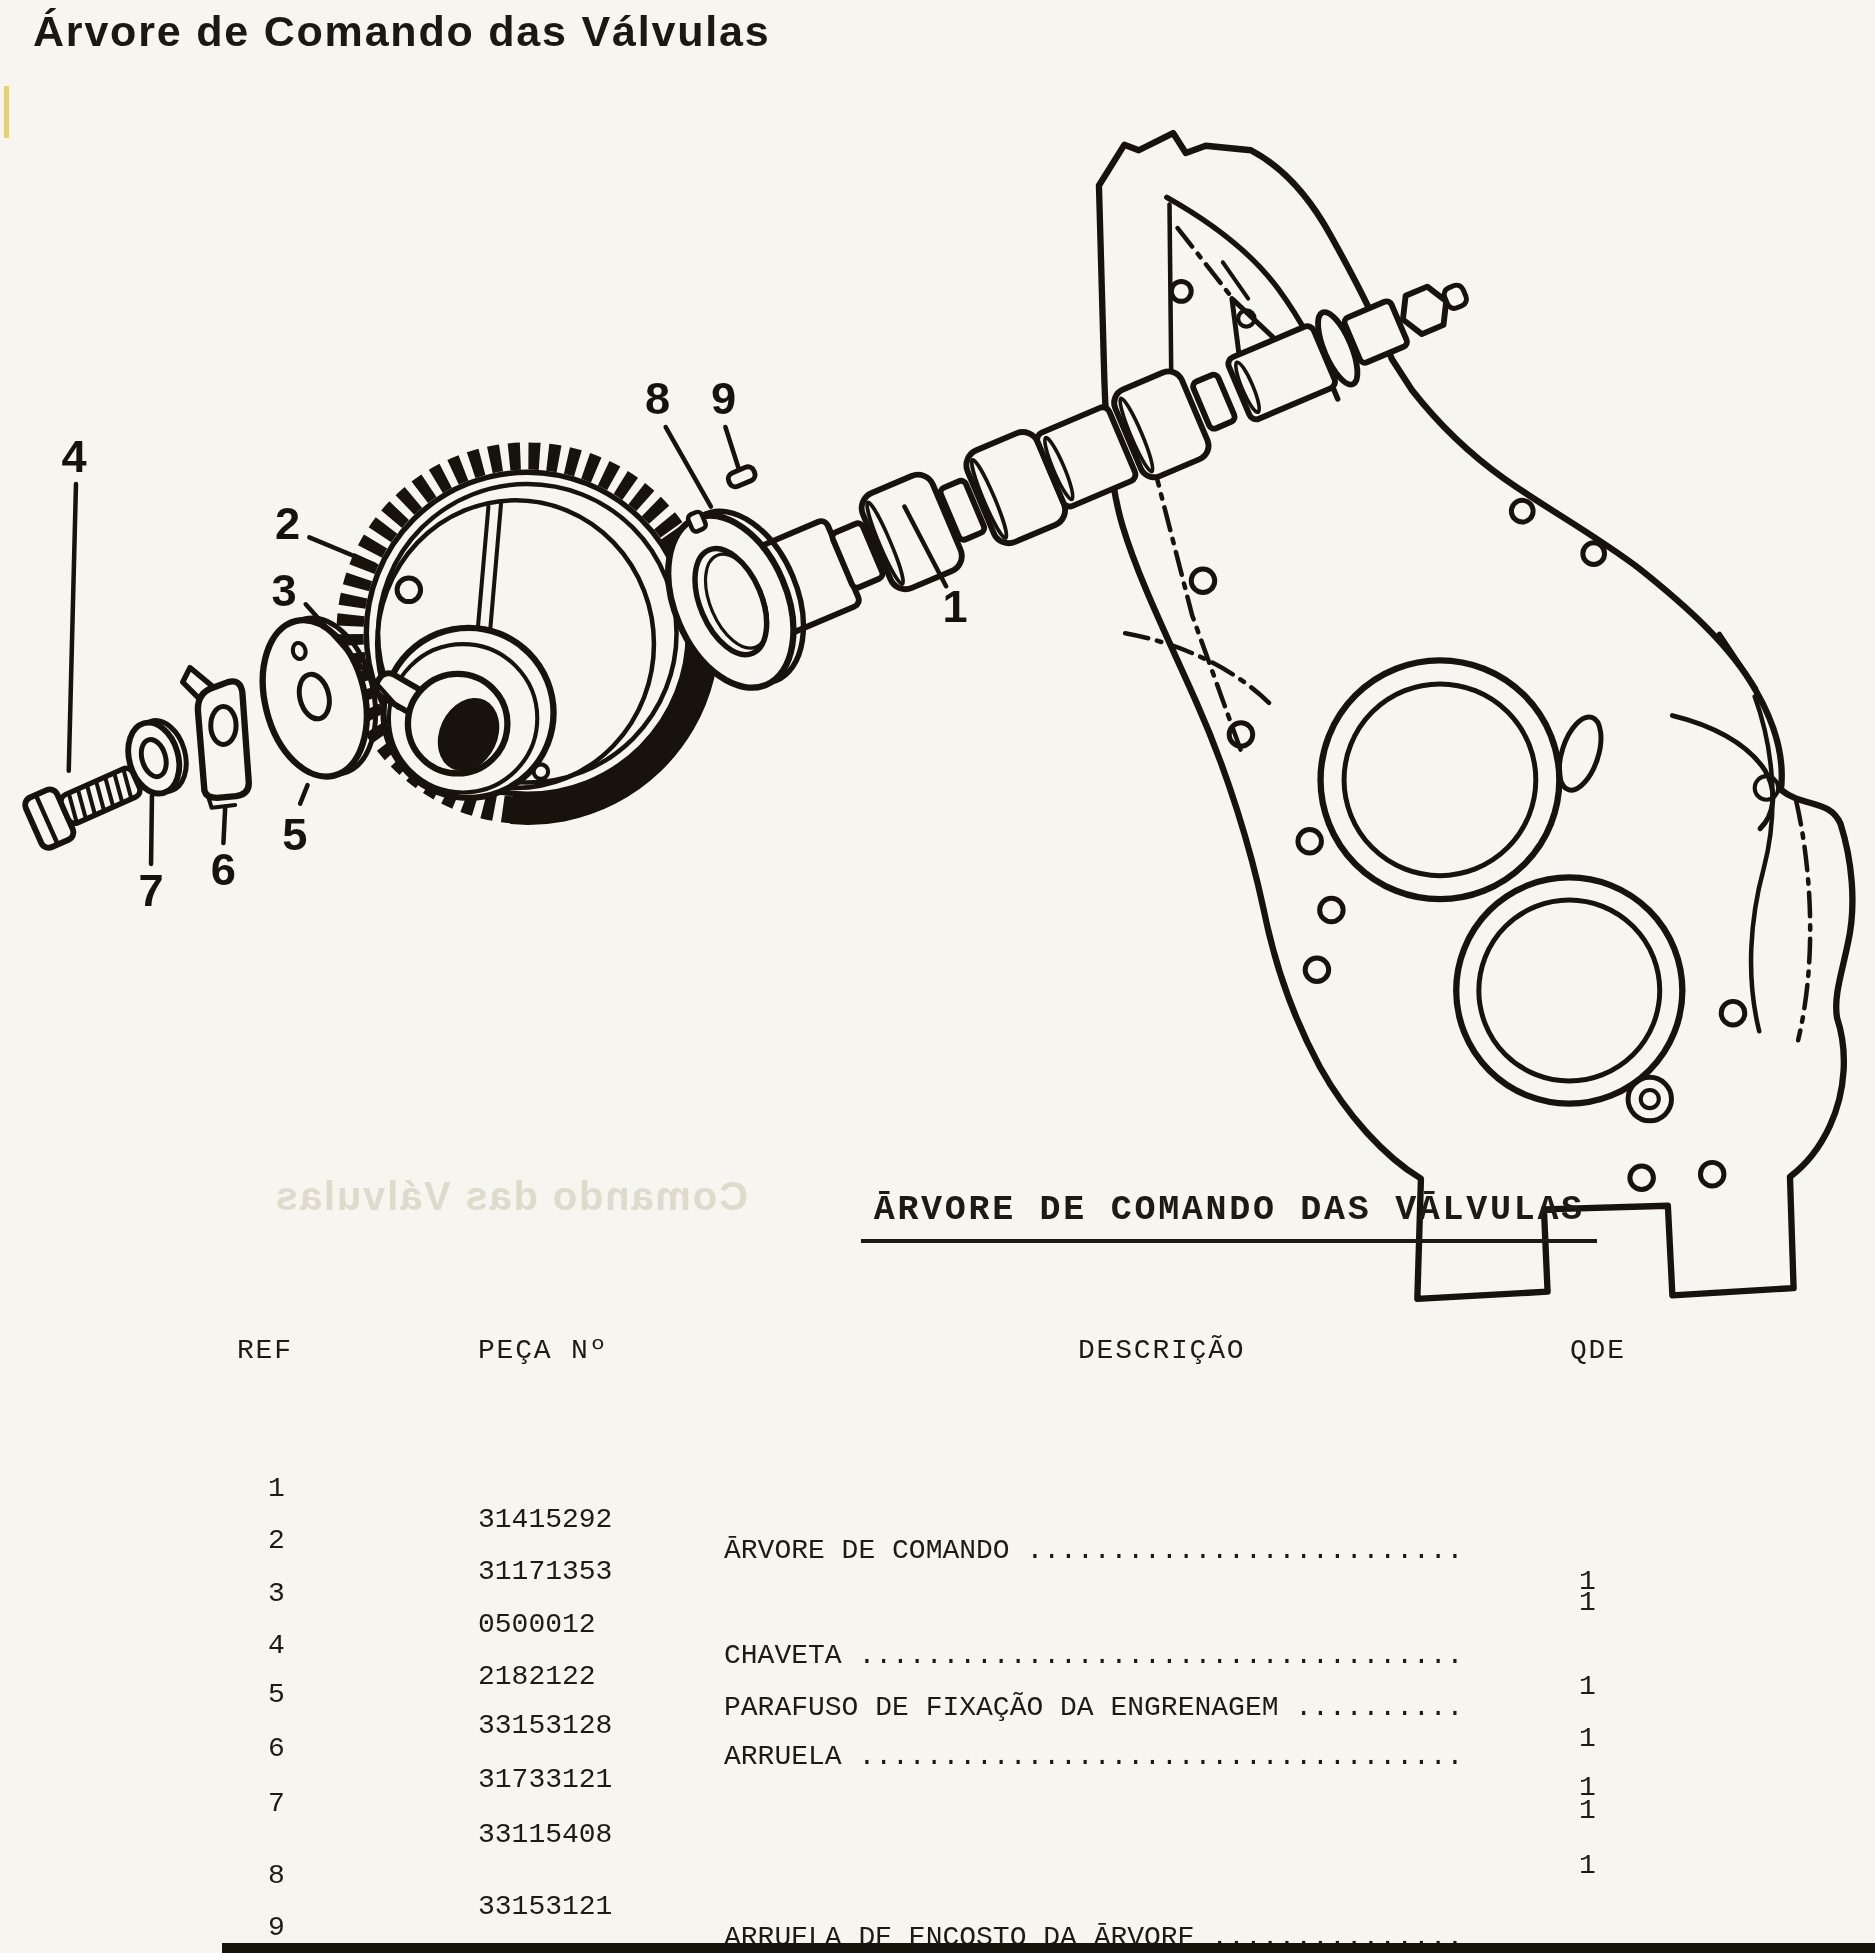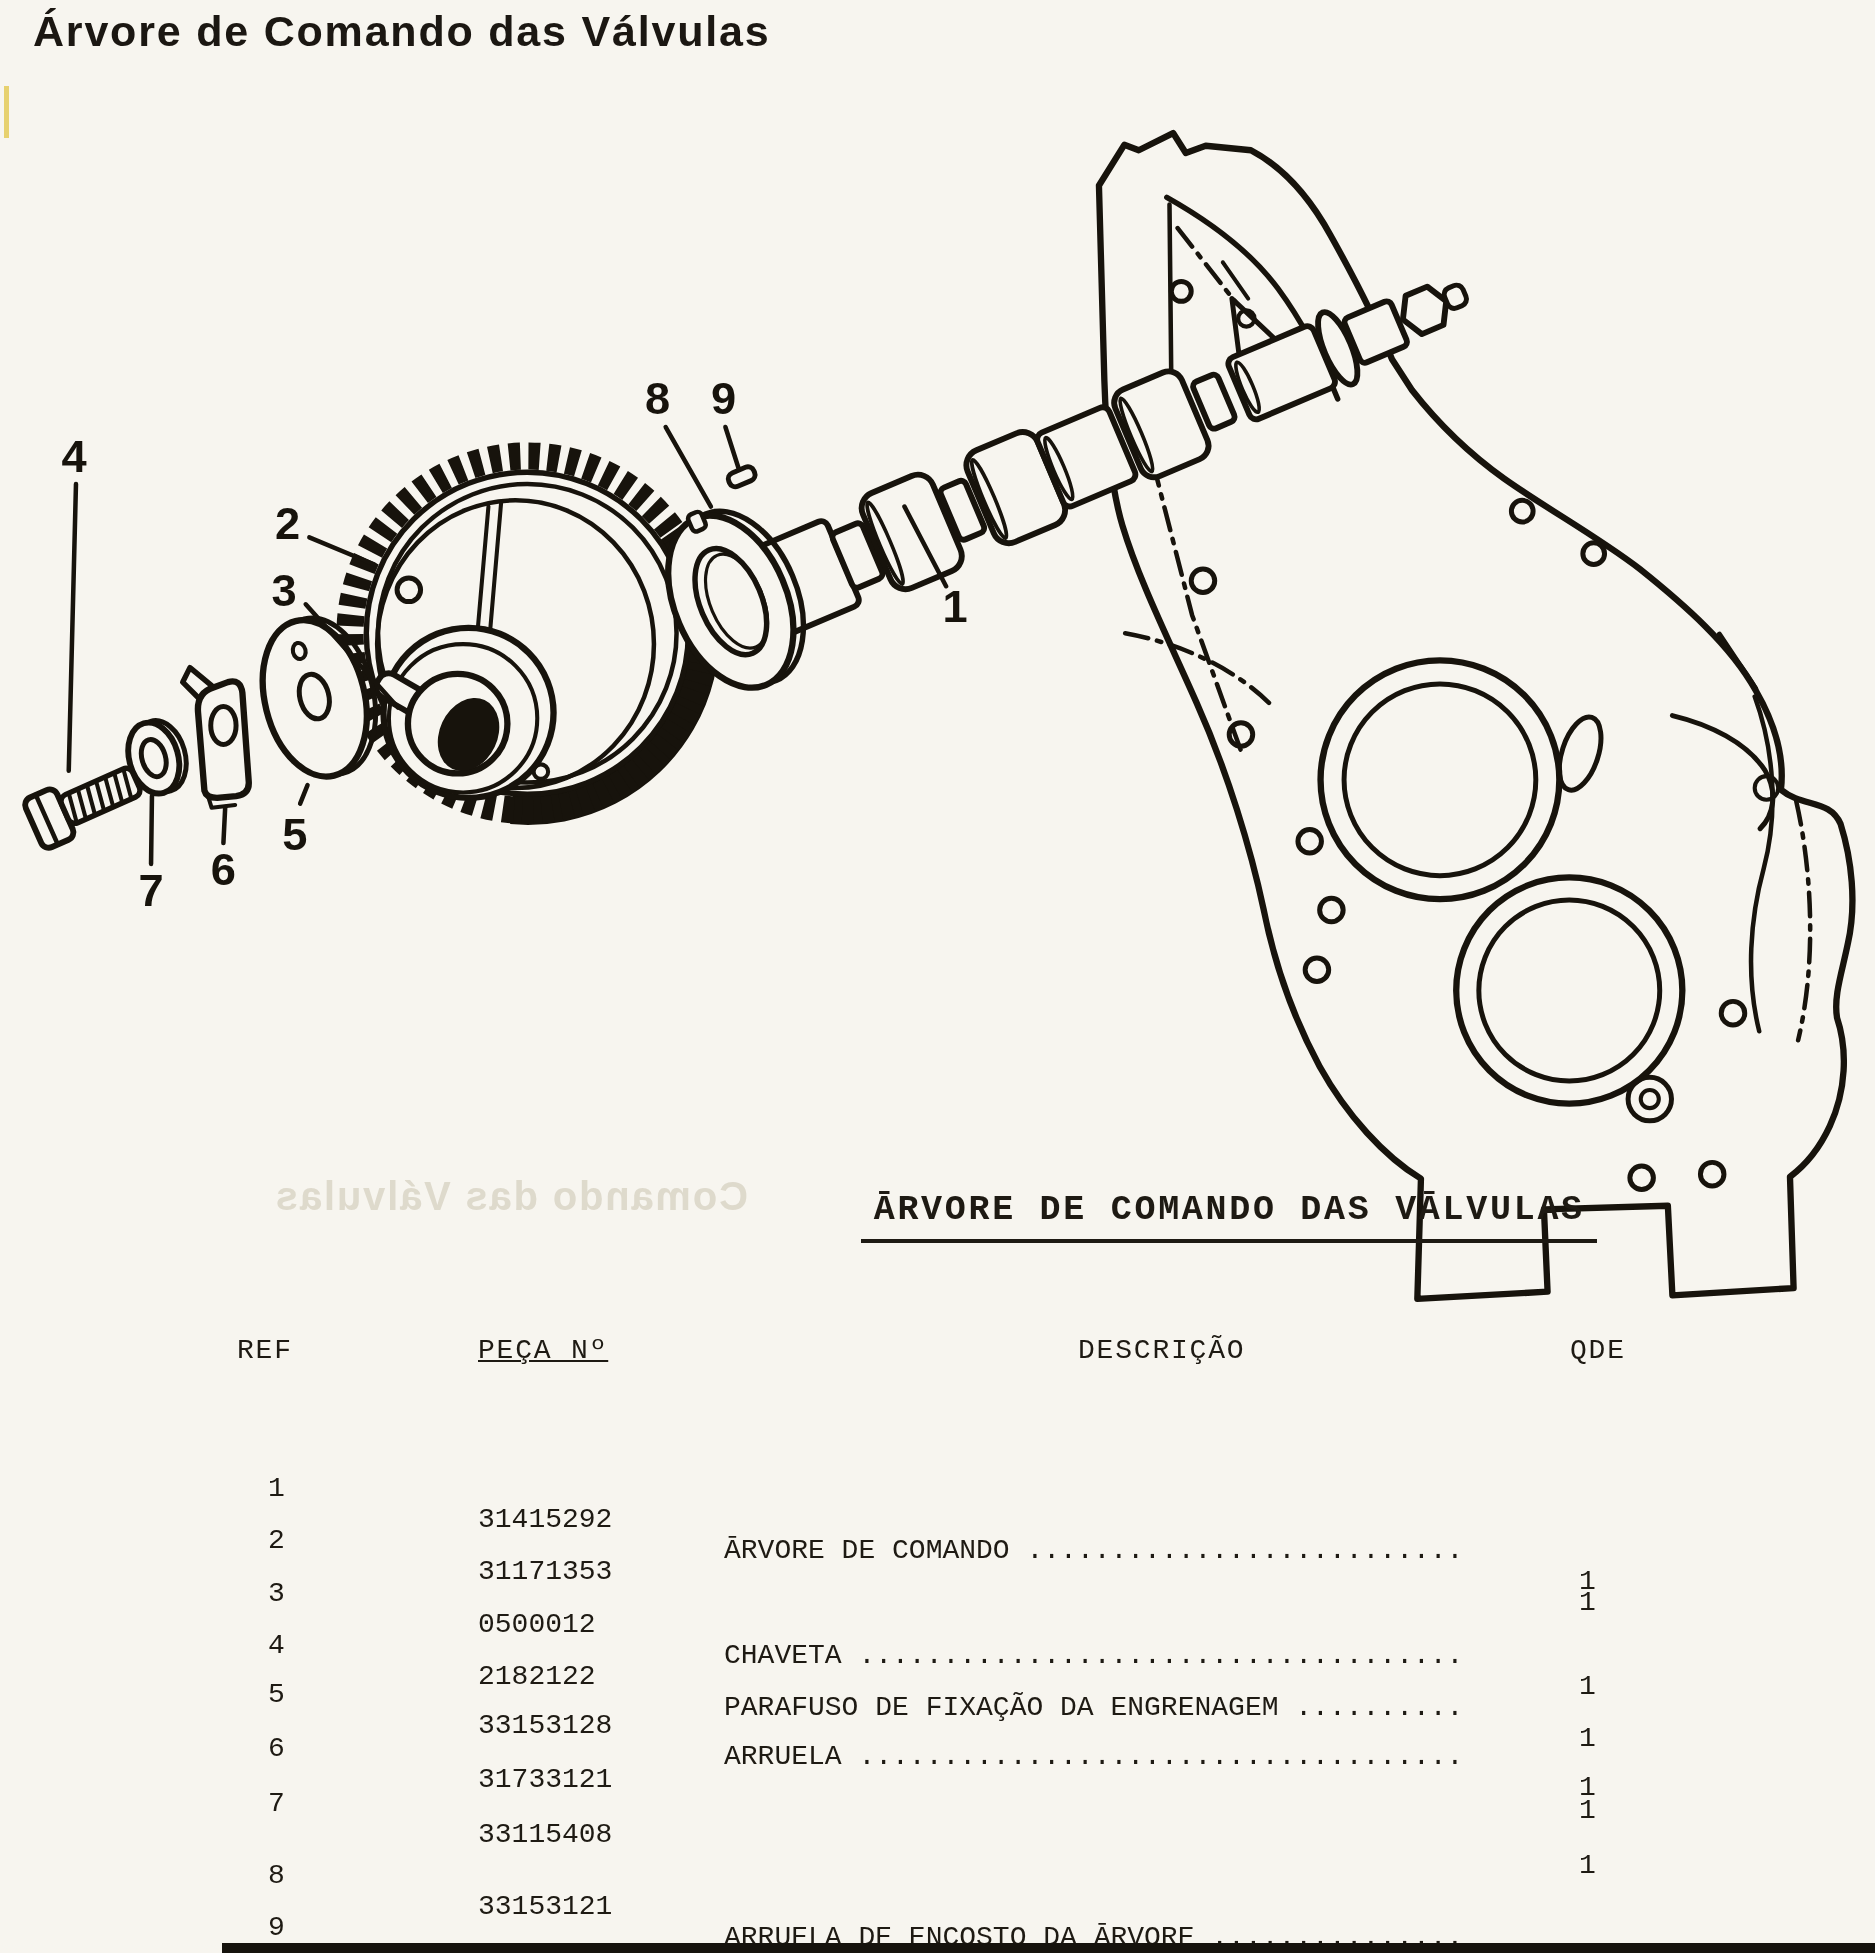--- a/index.html
+++ b/index.html
@@ -33,21 +33,21 @@
     color:#1e1a13;
   }
   .tbl-title{
     position:absolute;left:861px;top:1190px;
     font-size:35px;font-weight:bold;letter-spacing:2.7px;
     border-bottom:4.5px solid #1e1a13;padding:0 12.7px 9px 12.7px;
     white-space:pre;
   }
   .th{position:absolute;top:1335px;font-size:28px;letter-spacing:1.8px;white-space:pre;}
   .th-ref{left:237px;font-family:Liberation Mono, monospace;}
-  .th-part{left:478px;text-decoration:underline;}
+  .th-part{left:478px;}
   .th-desc{left:1078px;}
   .th-qde{left:1570px;}
   .trow{position:absolute;left:0;width:1875px;height:36px;font-size:28px;white-space:pre;}
   .c-ref{position:absolute;left:268px;}
   .c-part{position:absolute;left:478px;}
   .c-desc{position:absolute;left:724px;}
   .c-qty{position:absolute;left:1579px;}
   
   .artifact-yellow{position:absolute;left:3.6px;top:86px;width:5.4px;height:52px;background:#e4cd60;opacity:.9;}
   .artifact-bottom{position:absolute;left:222px;top:1943px;width:1654px;height:10px;background:#16130d;}

